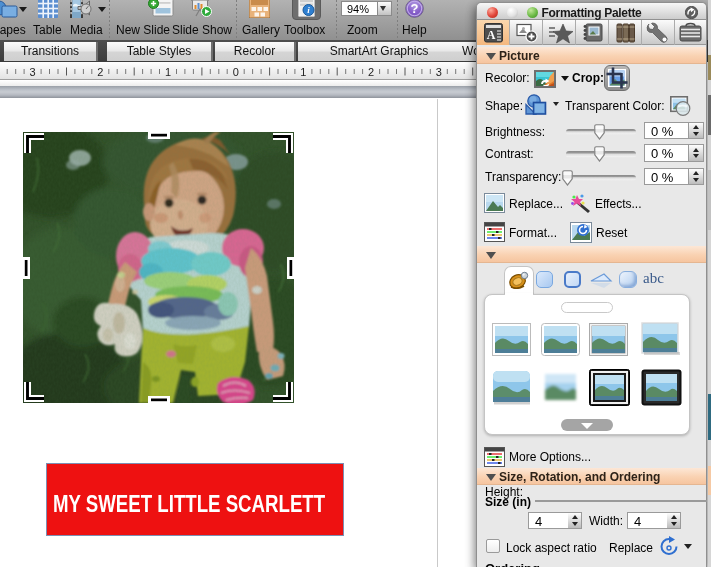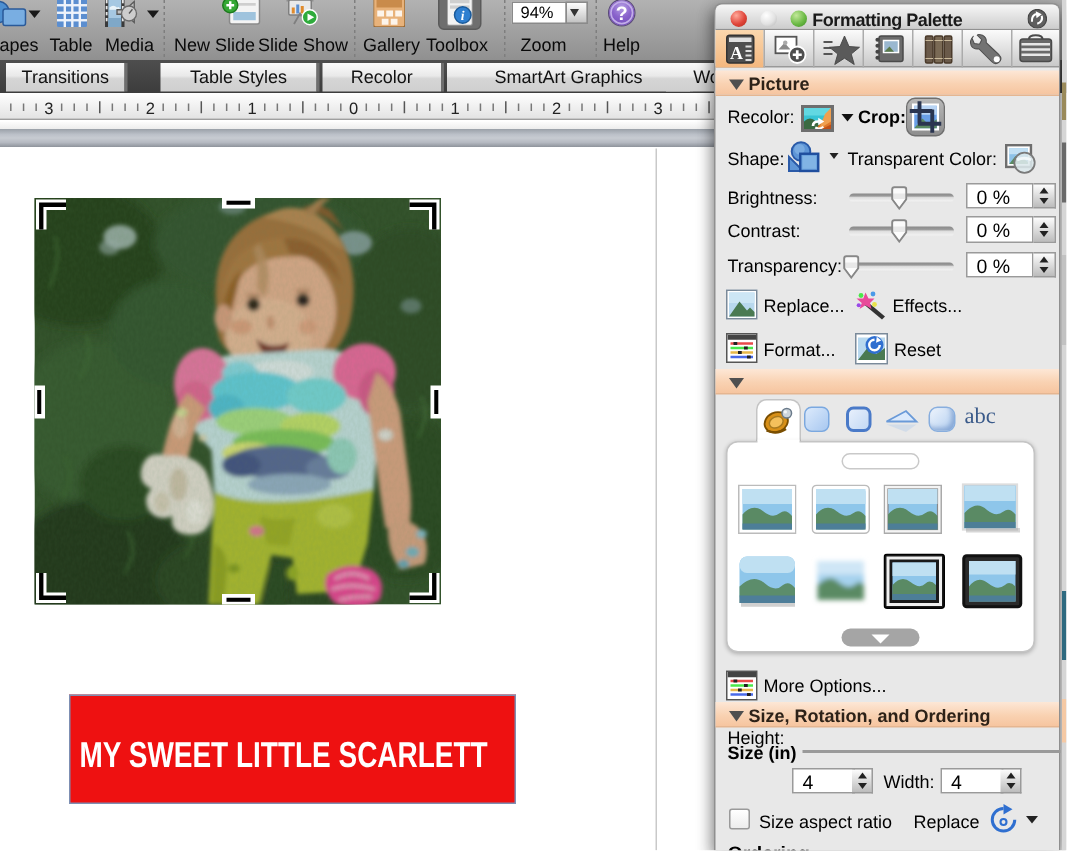--- a/index.html
+++ b/index.html
@@ -196,21 +196,21 @@
         <stop offset="0" stop-color="#b5a0e4"></stop>
             <stop offset="0.45" stop-color="#8a63cc"></stop>
             <stop offset="1" stop-color="#6a43b4"></stop>
       </radialGradient>
         </defs>
       <text x="9.5" y="14" font-size="13" font-weight="bold" fill="#fff" text-anchor="middle">?</text>
     </svg>
     <div class="tlabel" style="left:402px;">Help</div>
   </div>
   <div id="tabrow">
-    <div class="tab" style="left:4px; width:81px;">Transitions</div>
+    <div class="tab" style="left:4px; width:94px;">Transitions</div>
     <div class="tab" style="left:107px; width:106px;">Table Styles</div>
     <div class="tab" style="left:215px; width:81px;">Recolor</div>
     <div class="tab" style="left:298px; width:164px;">SmartArt Graphics</div>
     <div class="tab" style="left:444px; width:80px; border-right:none;">WordArt</div>
   </div>
   <div id="ruler">
     <svg width="476" height="18" viewBox="0 0 476 18" id="rulersvg">
       <text x="32.6" y="14" font-size="11" fill="#222" text-anchor="middle" font-family="Liberation Sans">3</text>
       <text x="100.3" y="14" font-size="11" fill="#222" text-anchor="middle" font-family="Liberation Sans">2</text>
       <text x="168.0" y="14" font-size="11" fill="#222" text-anchor="middle" font-family="Liberation Sans">1</text>
@@ -770,21 +770,21 @@
 
     <div class="pbold" style="left:8px; top:492px;">Size (in)</div>
     <div style="position:absolute; left:58px; top:497px; width:172px; height:1.5px; background:#9a9a9a;"></div>
     <div class="plabel" style="left:8px; top:482px;">Height:</div>
     <div class="sizebox" style="left:51px; top:508.5px;">4</div>
     <div class="stepper" style="left:91px; top:508.5px; width:14px;"></div>
     <div class="plabel" style="left:112px; top:511px;">Width:</div>
     <div class="sizebox" style="left:150px; top:508.5px;">4</div>
     <div class="stepper" style="left:190px; top:508.5px; width:14px;"></div>
     <div id="lockcb"></div>
-    <div class="plabel" style="left:29px; top:538px;">Size aspect ratio</div>
+    <div class="plabel" style="left:29px; top:538px;">Lock aspect ratio</div>
     <div class="plabel" style="left:132px; top:538px;">Replace</div>
     <svg style="position:absolute; left:182px; top:533px;" width="20" height="21" viewBox="0 0 20 21">
       <path d="M10 3 A 7.5 7.5 0 1 0 17.5 10.5" stroke="#2f6fd0" stroke-width="2" fill="none"></path>
       <path d="M10 0 L16 3.5 L10 7 Z" fill="#2f6fd0"></path>
       <circle cx="10" cy="12" r="2" fill="none" stroke="#2f6fd0" stroke-width="1.4"></circle>
     </svg>
     <div class="darr" style="left:207px; top:541px; border-top-color:#222;"></div>
     <div class="pbold" style="left:8px; top:558px; font-size:13px;">Ordering</div>
   </div>
   <div id="rstrip">

